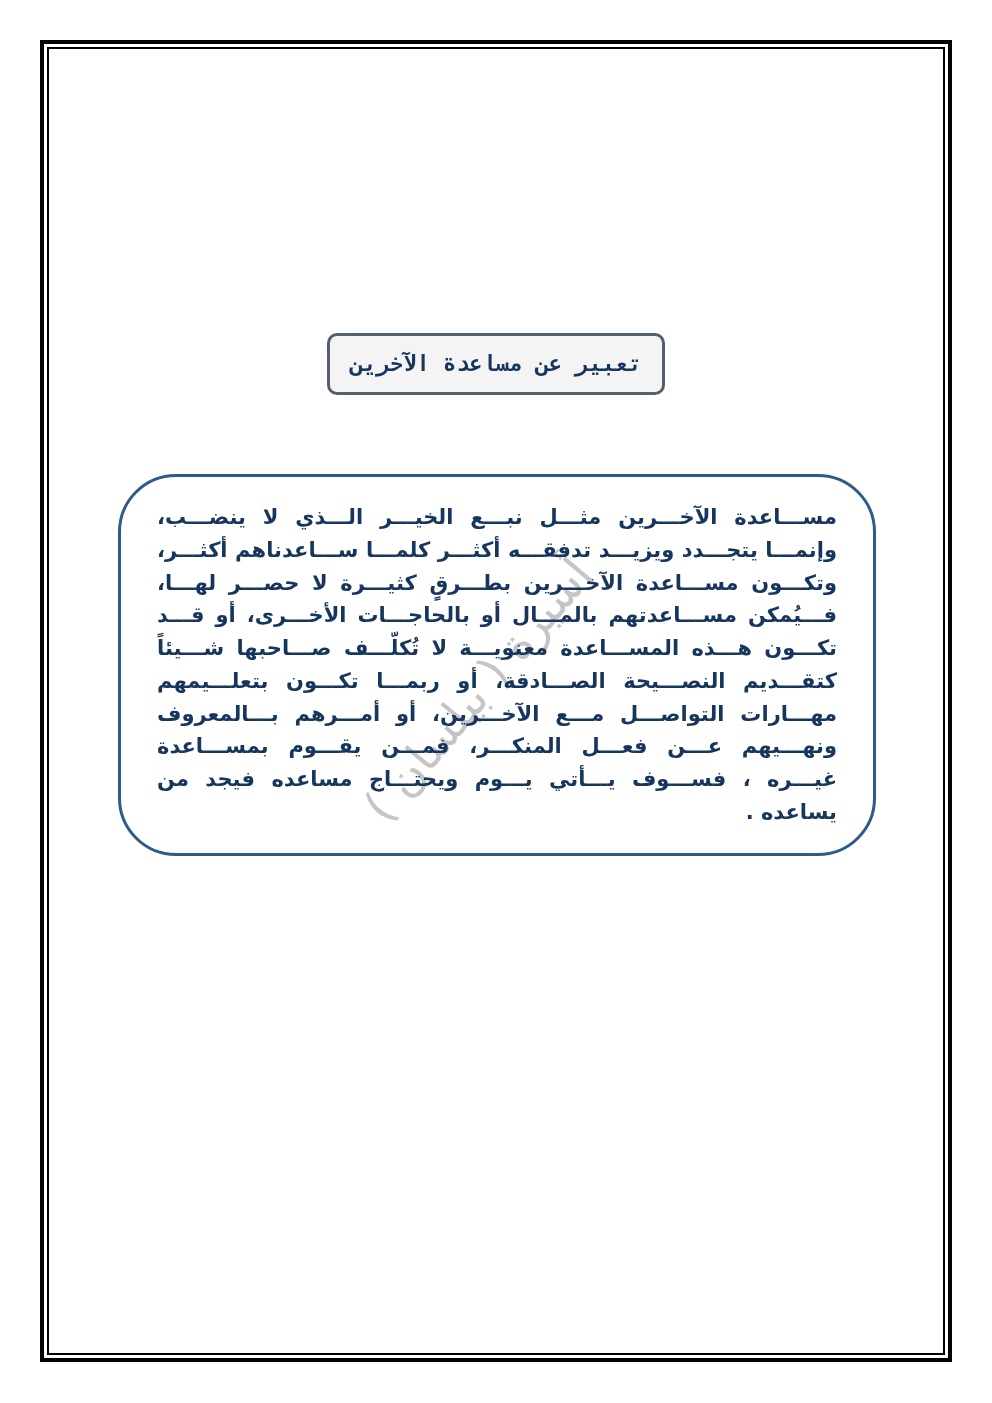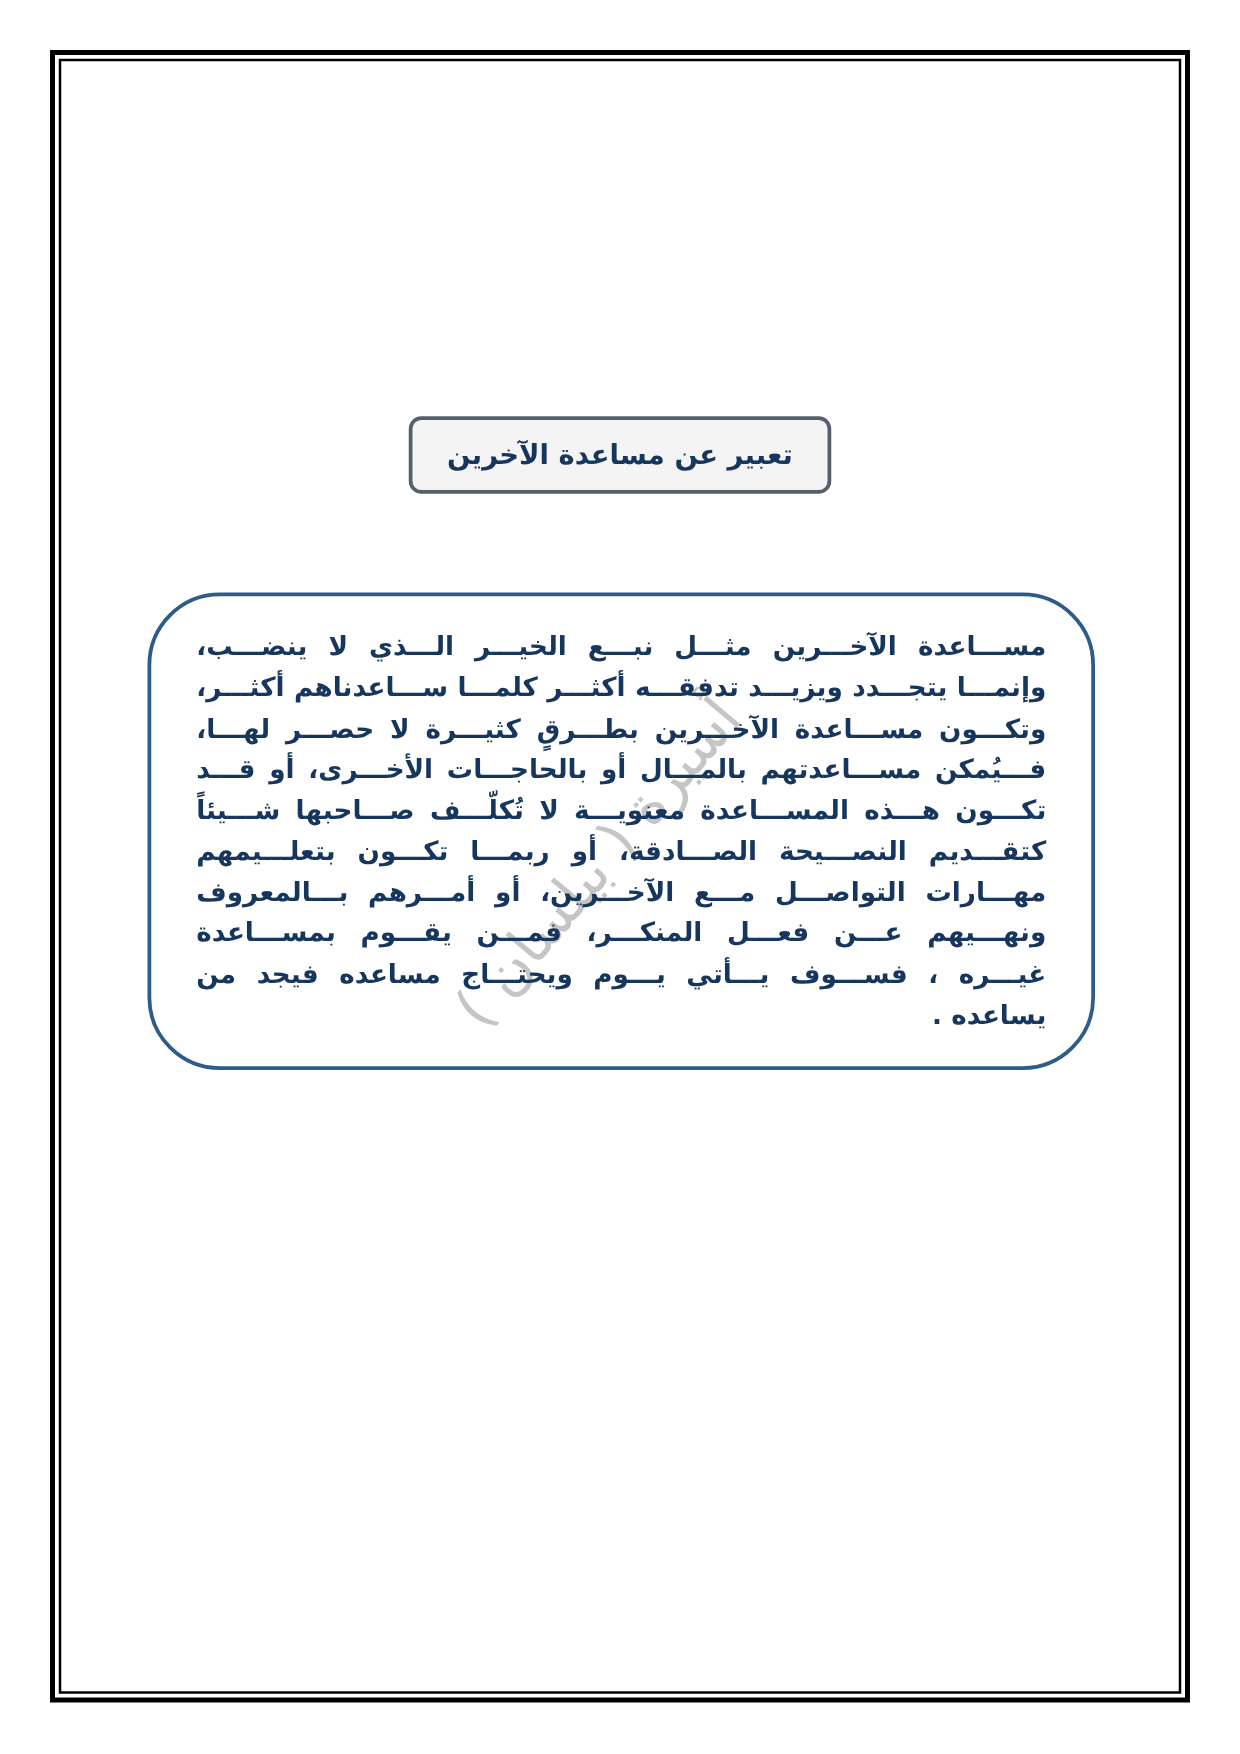--- a/index.html
+++ b/index.html
@@ -41,20 +41,21 @@
     background:var(--title-bg);
     z-index:2;
   }
   .title-box .title-text{
     direction:rtl;
     font-size:22px;
     font-weight:bold;
     color:var(--text);
     text-align:left;
     padding:6px 10px;
+    font-family:Liberation Mono, monospace;
   }
   .body-box{
     position:absolute;
     top:474px;left:118px;
     width:758px;height:382px;
     border:3px solid var(--body-border);
     border-radius:58px;
     padding:24px 36px;
     background:transparent;
     z-index:2;

